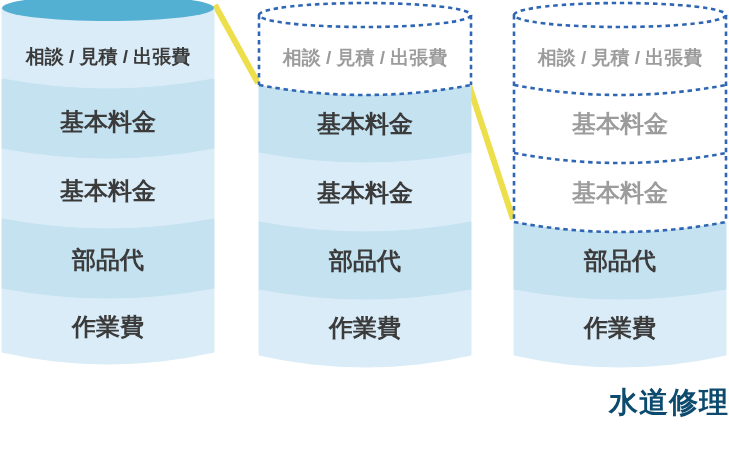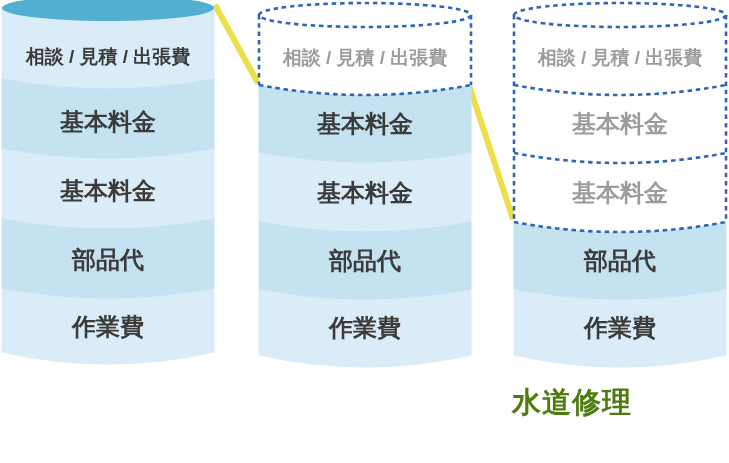--- a/index.html
+++ b/index.html
@@ -23,21 +23,21 @@
   .white-fill{fill:#FFFFFF;}
   .dashed{stroke:#2F66B3;stroke-width:2.6;stroke-dasharray:4.5 3.8;fill:none;}
   .dashed-ellipse{stroke:#2F66B3;stroke-width:2.6;stroke-dasharray:4.5 3.8;fill:#FFFFFF;}
   .lbl{font-family:"Liberation Sans",sans-serif;font-weight:700;text-anchor:middle;}
   .lbl-sm{font-size:19px;}
   .lbl-md{font-size:24px;}
   .dark{fill:#3B3B3B;}
   .gray{fill:#9C9C9C;}
   .logo{
     position:absolute;left:512px;top:383px;width:217px;z-index:1;
-    text-align:left;color:#4d7c0f;font-weight:900;
+    text-align:right;color:#0c4a6e;font-weight:900;
     font-family:"Liberation Sans",sans-serif;
   }
   .logo-line1{font-size:29px;line-height:38px;letter-spacing:1px;}
   .logo-line2{font-size:31px;line-height:38px;letter-spacing:0px;}
 </style>
 </head>
 <body>
 
 <div class="canvas">
 

